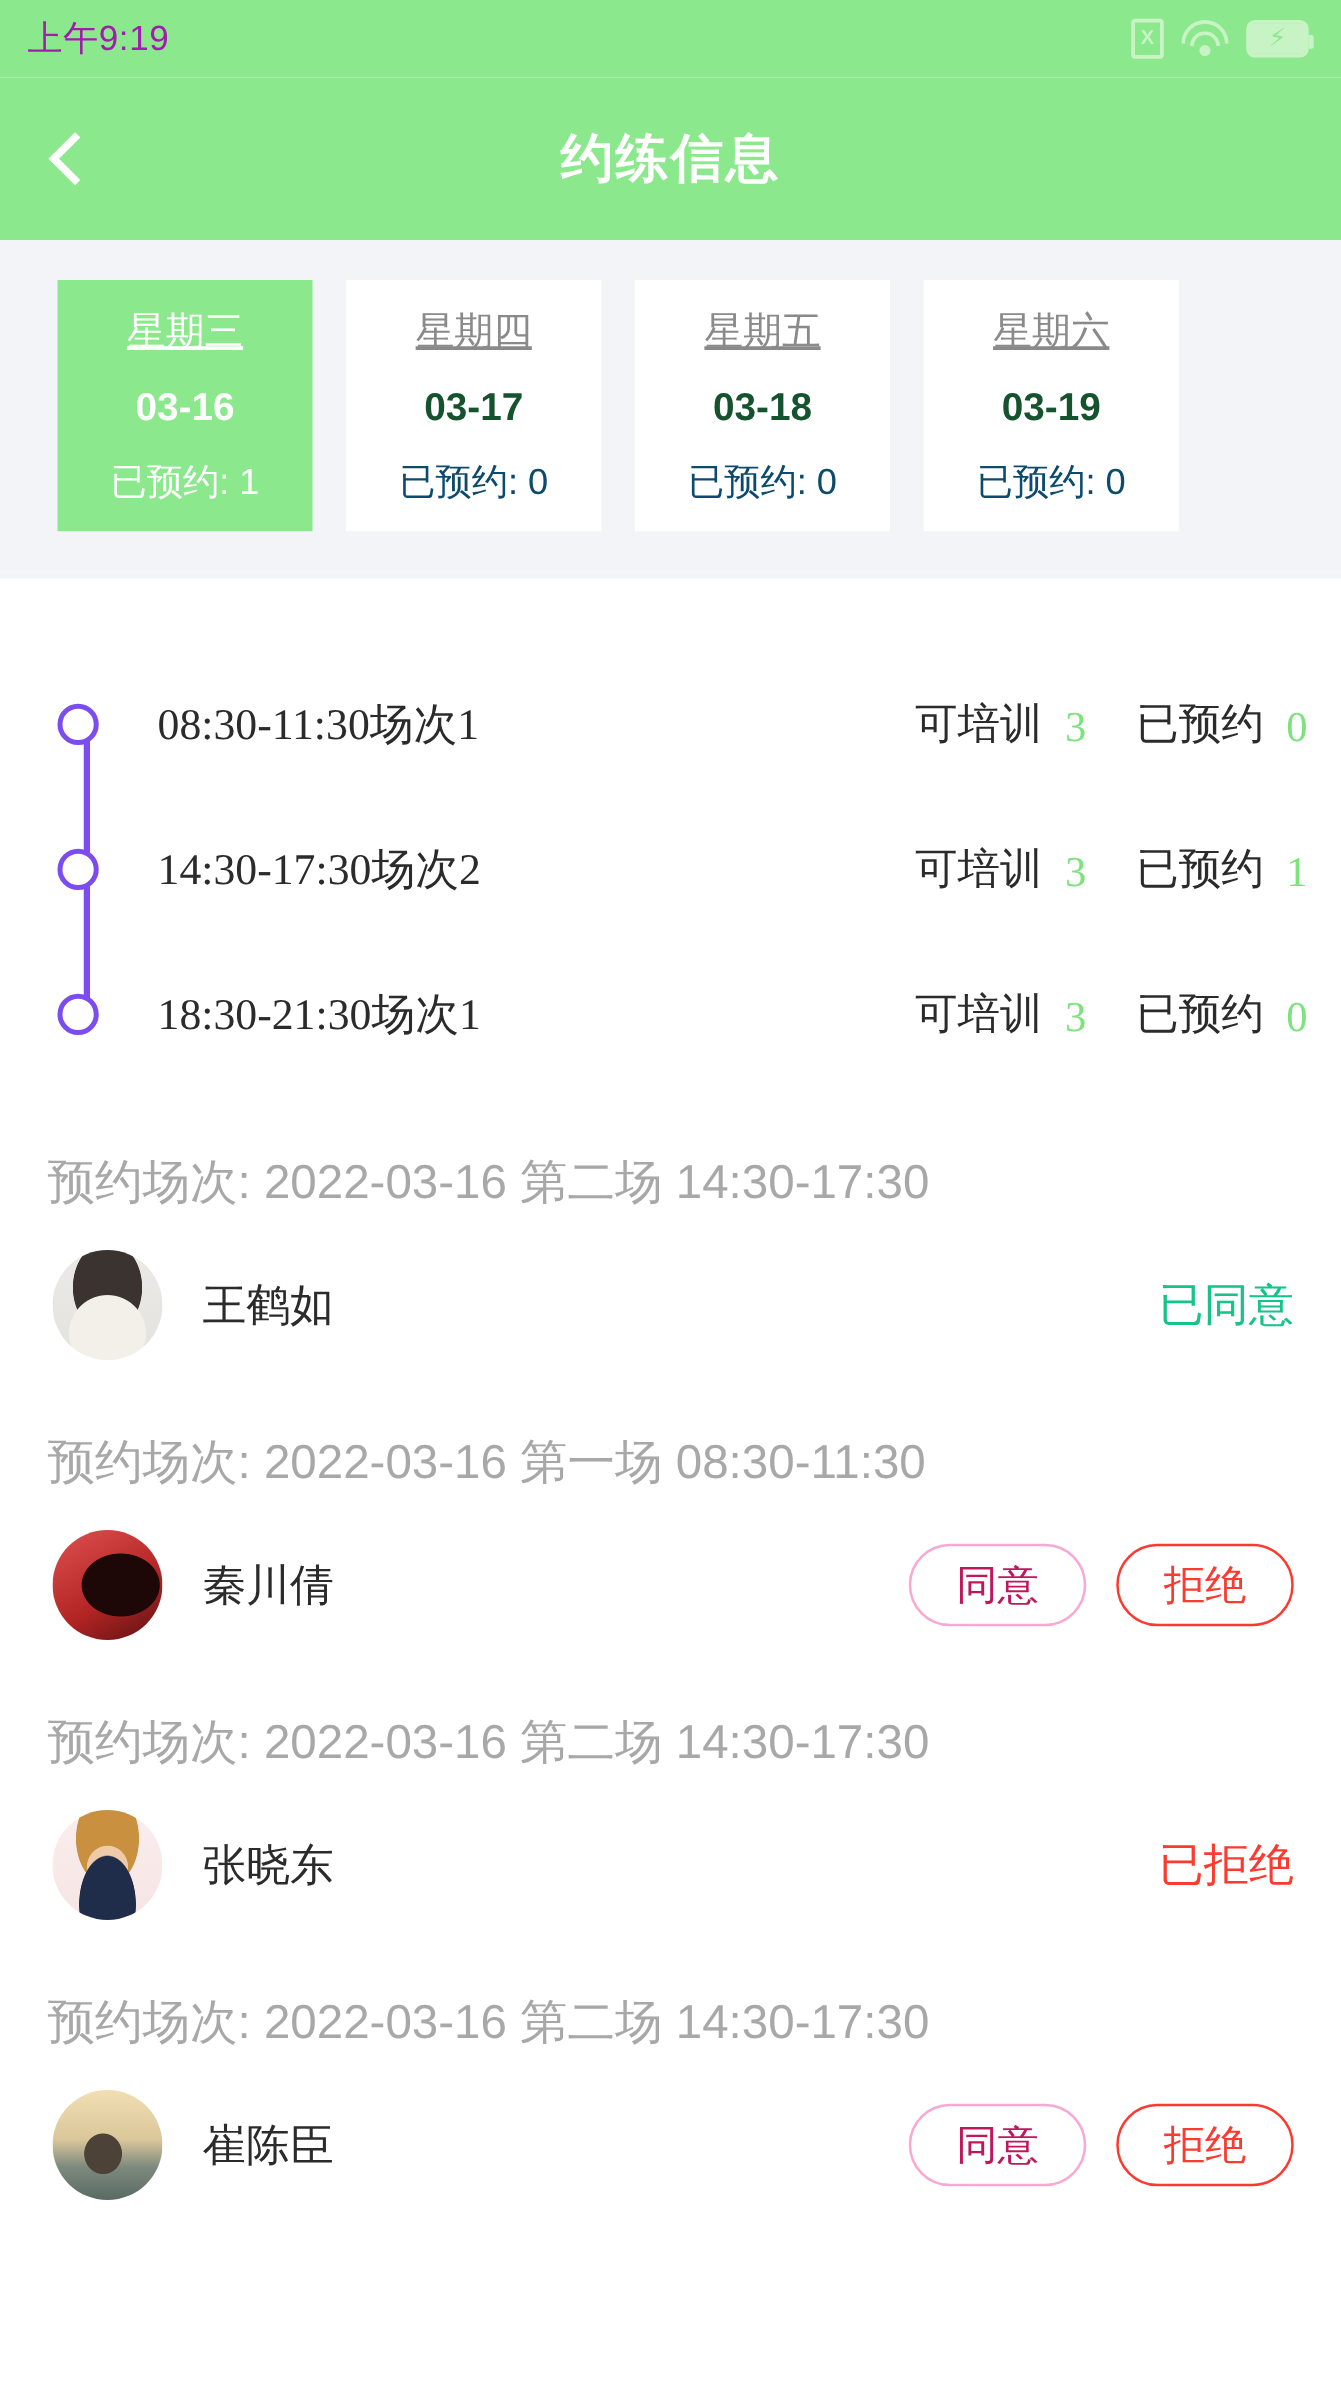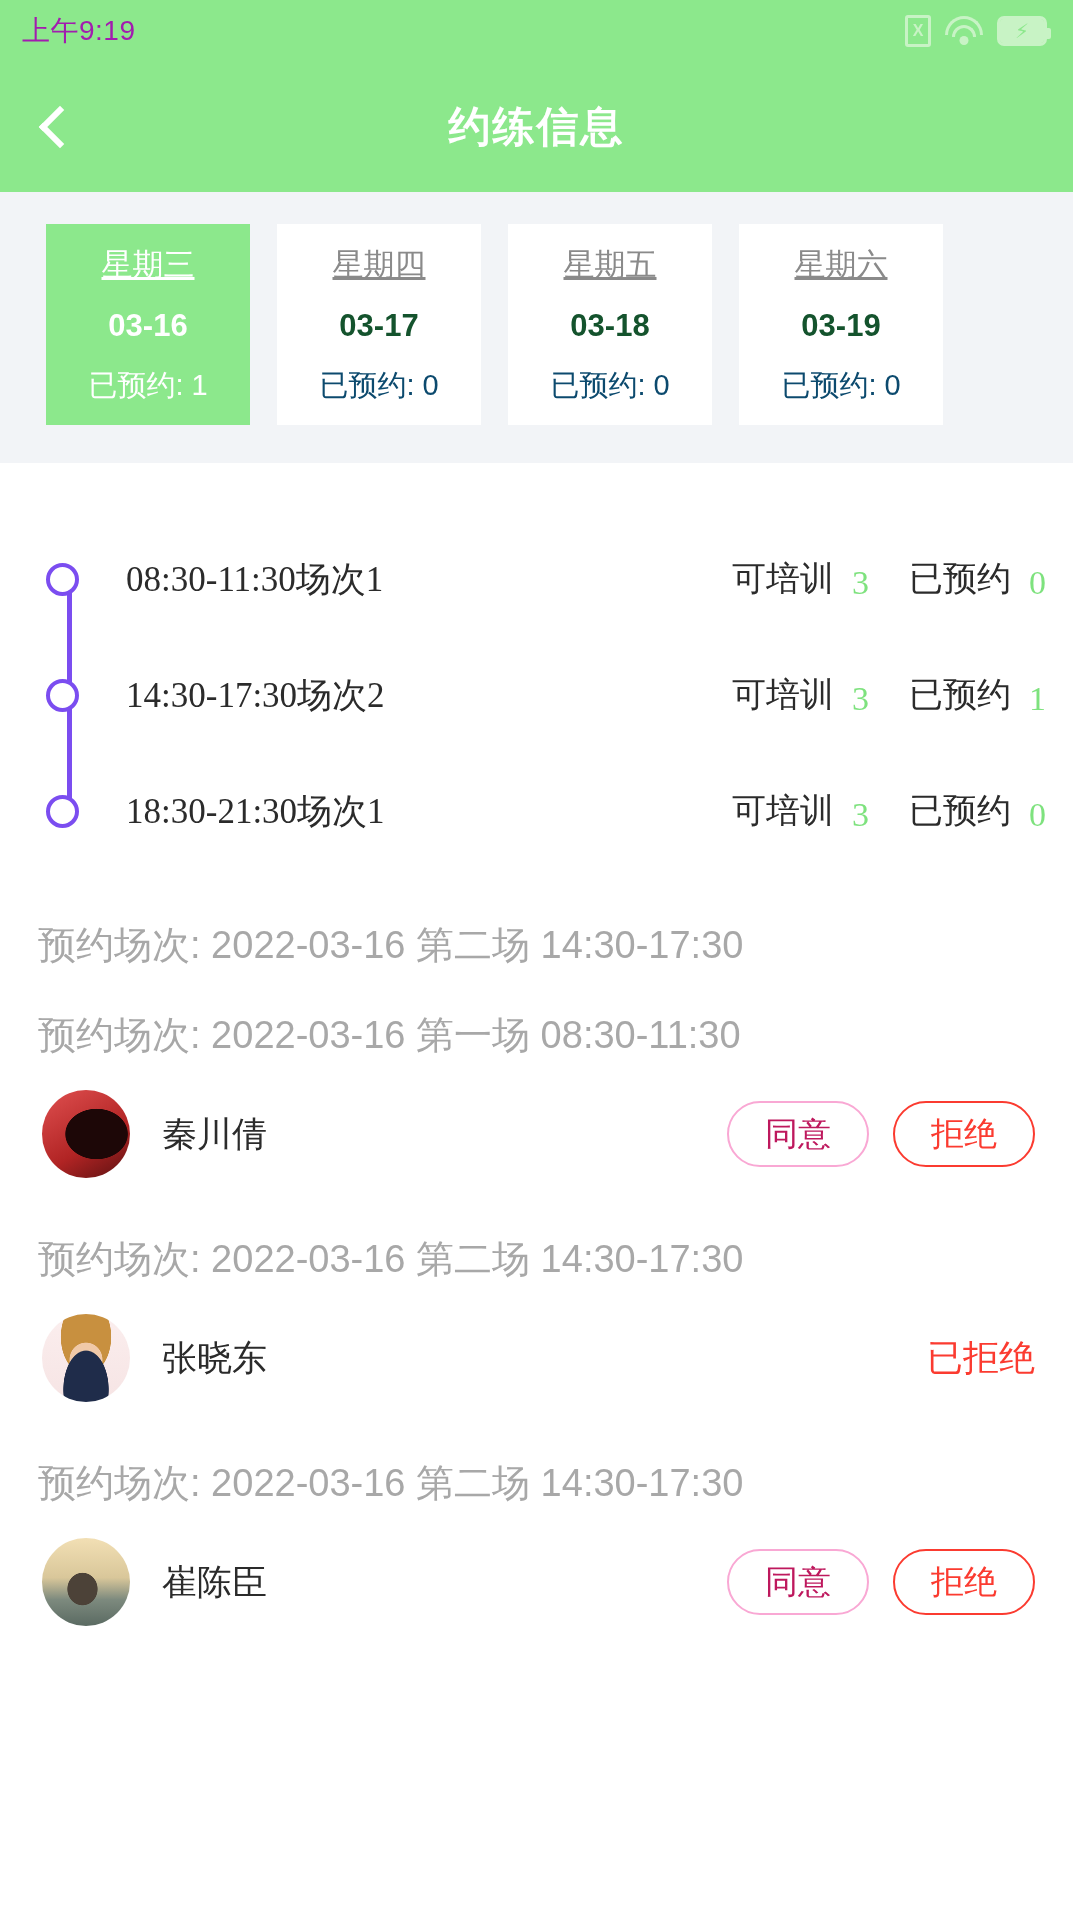--- a/index.html
+++ b/index.html
@@ -307,20 +307,29 @@
       <span class="meta-value">3</span>
       <span class="meta-label">已预约</span>
       <span class="meta-value">0</span>
     </div>
   </div>
 </div>
 
 <div class="booking">
 
   <div class="booking-session">预约场次: 2022-03-16 第二场 14:30-17:30</div>
+  <div class="booking-row">
+    <div class="avatar" style="background:
+      radial-gradient(circle at 50% 76%, #f3efe9 0%, #f3efe9 38%, transparent 39%),
+      radial-gradient(ellipse at 50% 34%, #3a3330 0%, #3a3330 44%, transparent 45%),
+      radial-gradient(ellipse at 50% 46%, #e8c6ad 0%, #e8c6ad 24%, transparent 25%),
+      linear-gradient(#eceae6, #e4e2de);"></div>
+    <div class="person-name">王鹤如</div>
+    <div class="status-text status-agreed">已同意</div>
+  </div>
 
   <div class="spacer-26"></div>
 
   <div class="booking-session">预约场次: 2022-03-16 第一场 08:30-11:30</div>
   <div class="booking-row">
     <div class="avatar" style="background:
       radial-gradient(ellipse at 62% 50%, #1d0707 0%, #1d0707 40%, transparent 41%),
       linear-gradient(150deg, #e05050, #b12424 60%, #5b1111);"></div>
     <div class="person-name">秦川倩</div>
     <div class="action-group">

